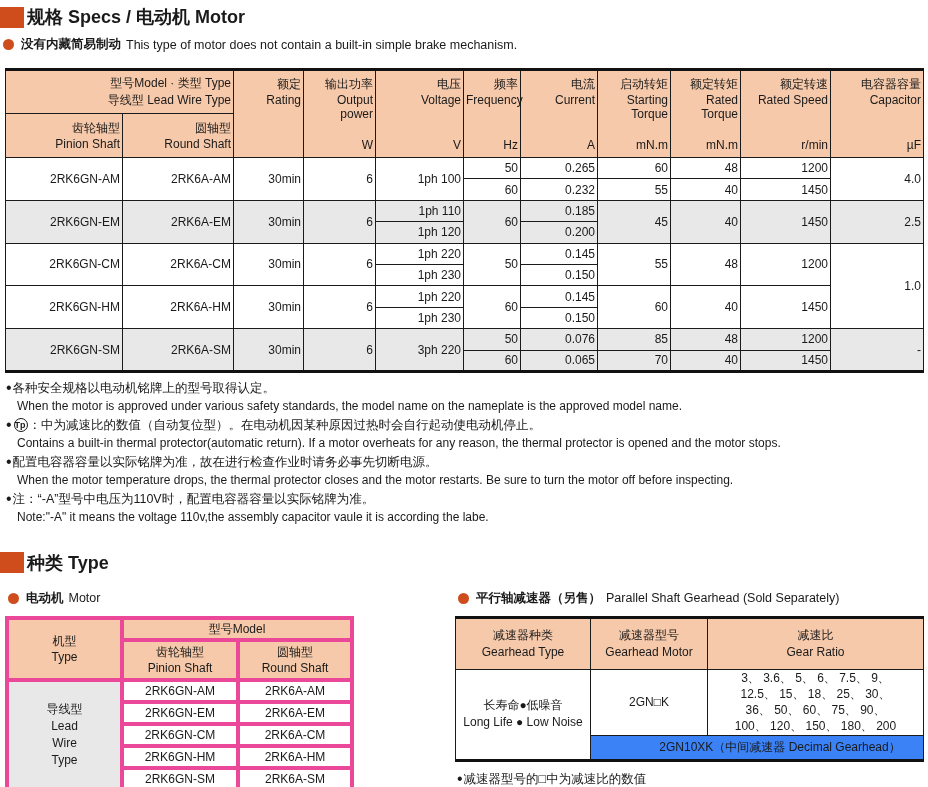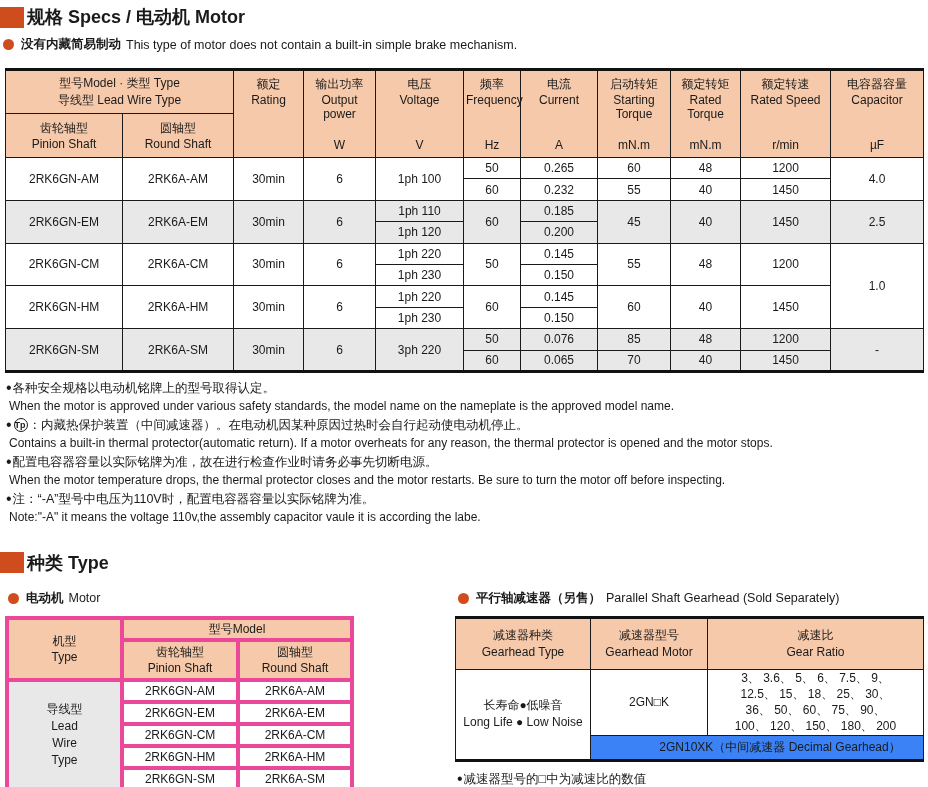--- a/index.html
+++ b/index.html
@@ -21,39 +21,39 @@
   .bullet-line { display: flex; align-items: center; margin: 6px 0 0 3px; font-size: 12.5px; }
   .dot { width: 11px; height: 11px; border-radius: 50%; background: #cf4c1c; margin-right: 7px; flex: 0 0 auto; }
   .zh-b { font-weight: 700; margin-right: 5px; }
   .en-r { font-weight: 400; }
 
   
   table { border-collapse: collapse; table-layout: fixed; }
   .spec-table {
     margin: 15px 0 0 5px; width: 918px;
     border-top: 3px solid #111; border-bottom: 3px solid #111;
-    font-size: 12px; text-align: center;
+    font-size: 12px; text-align: right;
   }
   .spec-table th, .spec-table td { border: 1px solid #1a1a1a; padding: 0 2px; }
   .spec-table thead th { background: #f6c9aa; font-weight: 400; }
   .spec-table thead tr { height: 43px; }
   .hcell { position: relative; height: 86px; padding-top: 5px; }
   .hcell .hunit { position: absolute; bottom: 5px; left: 0; right: 0; }
   .mg div { line-height: 17px; }
   .sub-h div { line-height: 16px; }
   .spec-table tbody tr { height: 21.4px; }
   .spec-table tbody td { background: #ffffff; }
   .spec-table tbody tr.shade td { background: #e8e8e8; }
 
   
   .notes { margin: 6px 0 0 6px; }
   .note { margin-bottom: 1px; }
   .nzh { font-size: 12.5px; line-height: 18px; display: flex; align-items: center; }
   .bullet::before { content: "•"; font-size: 16px; margin-right: 1px; }
-  .nen { font-size: 12px; line-height: 17px; margin-left: 3px; }
+  .nen { font-size: 12px; line-height: 17px; margin-left: 11px; }
   .tp-icon {
     display: inline-block; width: 14px; height: 14px; border: 1.2px solid #1a1a1a;
     border-radius: 50%; font-size: 9px; line-height: 13px; text-align: left;
     margin: 0 1px; font-weight: 700;
   }
 
   
   .cols { display: flex; margin: 8px 0 0 5px; }
   .col-left { width: 450px; flex: 0 0 auto; }
   .col-right { width: 468px; flex: 0 0 auto; }
@@ -298,21 +298,21 @@
       <div class="nzh">
           <span class="bullet"></span>
           <span>各种安全规格以电动机铭牌上的型号取得认定。</span>
         </div>
       <div class="nen">When the motor is approved under various safety standards, the model name on the nameplate is the approved model name.</div>
     </div>
     <div class="note">
       <div class="nzh">
           <span class="bullet"></span>
           <span class="tp-icon">Tp</span>
-          <span>：内藏热保护装置（中间减速器）。在电动机因某种原因过热时会自行起动使电动机停止。</span>
+          <span>：中为减速比的数值（自动复位型）。在电动机因某种原因过热时会自行起动使电动机停止。</span>
         </div>
       <div class="nen">Contains a built-in thermal protector(automatic return). If a motor overheats for any reason, the thermal protector is opened and the motor stops.</div>
     </div>
     <div class="note">
       <div class="nzh">
           <span class="bullet"></span>
           <span>配置电容器容量以实际铭牌为准，故在进行检查作业时请务必事先切断电源。</span>
         </div>
       <div class="nen">When the motor temperature drops, the thermal protector closes and the motor restarts. Be sure to turn the motor off before inspecting.</div>
     </div>

